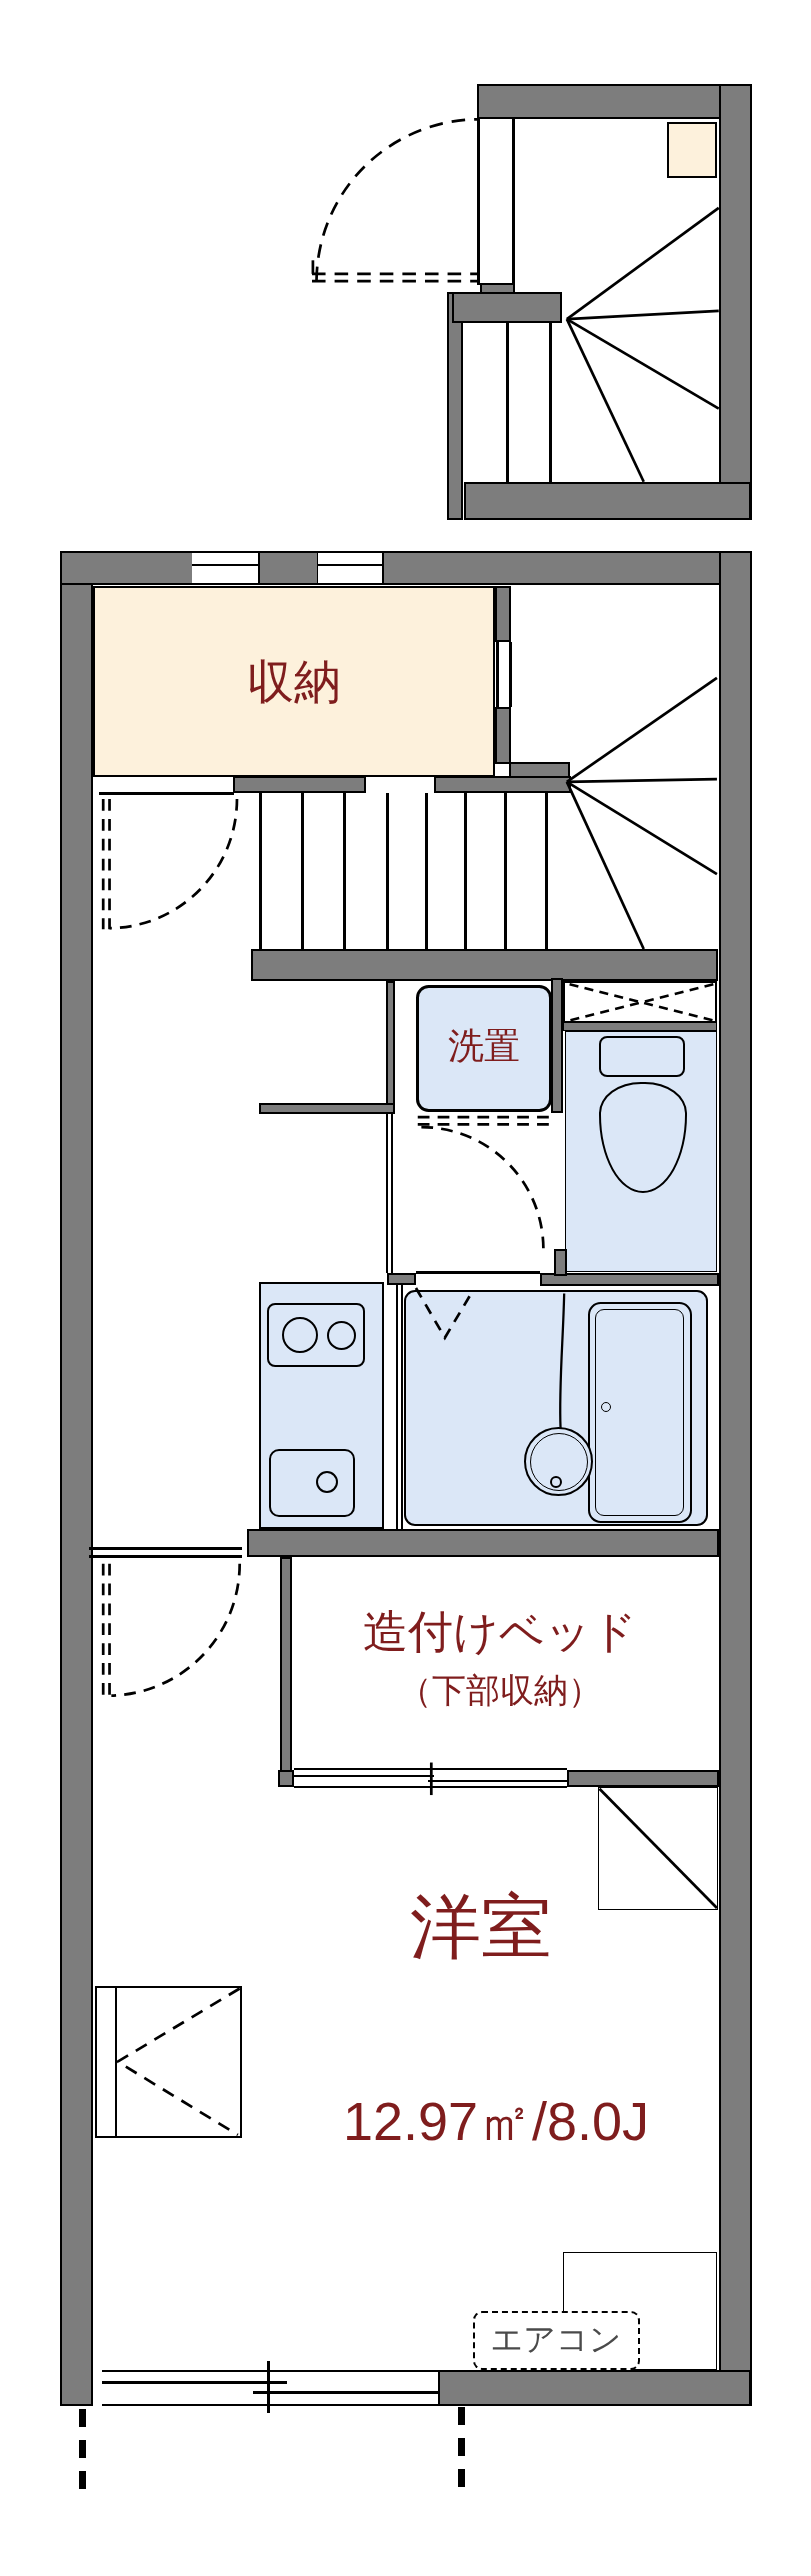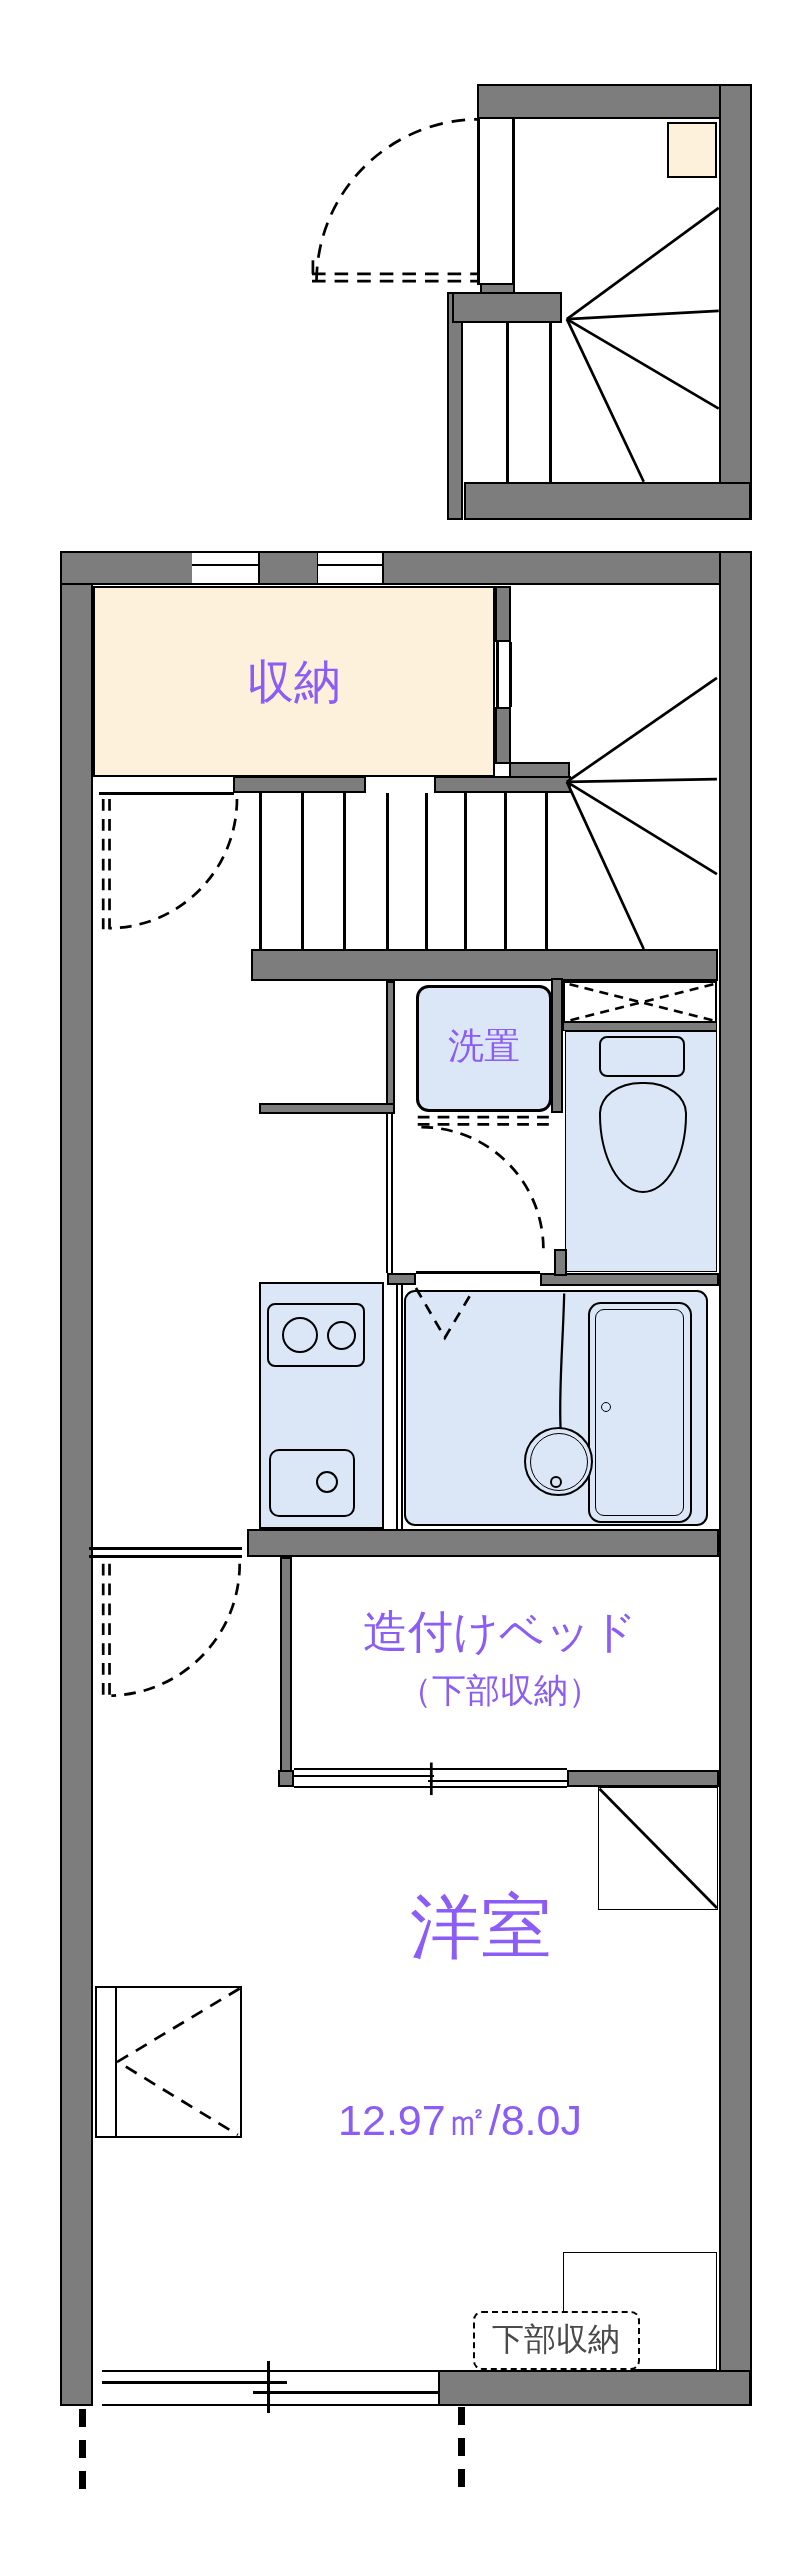--- a/index.html
+++ b/index.html
@@ -1,21 +1,21 @@
 <!DOCTYPE html>
 <html style="font-size:14.5px"><head>
 <meta charset="utf-8">
 <style>
   html,body{margin:0;padding:0;background:#fff;}
   #plan{position:relative;width:812px;height:2576px;background:#ffffff;overflow:hidden;
         font-family:"Liberation Sans","DejaVu Sans",sans-serif;}
   .w{position:absolute;background:#7d7d7d;border:2.7px solid #000;box-sizing:border-box;}
   .ln{position:absolute;background:#000;}
   .box{position:absolute;box-sizing:border-box;}
-  .lbl{position:absolute;color:#8b5cf6;white-space:nowrap;transform:translate(-50%,-50%);
+  .lbl{position:absolute;color:#7f1d1d;white-space:nowrap;transform:translate(-50%,-50%);
        text-align:center;line-height:1.05;}
   svg{position:absolute;left:0;top:0;}
 </style>
 </head>
 <body>
 
 <div id="plan">
 
   <div>
     <div class="w" style="left:477px;top:84px;width:274px;height:35px;"></div>
@@ -116,29 +116,29 @@
     <div class="lbl" style="left:500px;top:1691px;font-size:34px;">（下部収納）</div>
 
     <div class="box" style="left:294px;top:1768px;width:273px;height:20px;background:#fff;border-top:2.7px solid #000;border-bottom:2.7px solid #000;"></div>
     <div class="ln" style="left:294px;top:1775px;width:140px;height:1.8px;"></div>
     <div class="ln" style="left:428px;top:1780px;width:139px;height:1.8px;"></div>
     <div class="w" style="left:567px;top:1770px;width:152px;height:17px;"></div>
 
     <div class="box" style="left:598px;top:1787px;width:120px;height:123px;border:1.8px solid #000;background:#fff;"></div>
 
     <div class="lbl" style="left:481px;top:1927px;font-size:71px;">洋室</div>
-    <div class="lbl" style="left:460px;top:2121px;font-size:43px;">12.97㎡/8.0J</div>
+    <div class="lbl" style="left:496px;top:2121px;font-size:54px;">12.97㎡/8.0J</div>
 
     <div class="box" style="left:95px;top:1986px;width:147px;height:152px;border:2.7px solid #000;background:#fff;"></div>
     <div class="ln" style="left:115px;top:1986px;width:1.8px;height:152px;"></div>
 
     <div class="box" style="left:563px;top:2252px;width:154px;height:118px;border:1.8px solid #000;background:#fff;"></div>
 
     <div class="box" style="left:473px;top:2311px;width:167px;height:59px;border:2.7px dashed #000;border-radius:9px;background:#fff;"></div>
-    <div class="lbl" style="left:556px;top:2340px;font-size:32px;color:#4a4a4a;">下部収納</div>
+    <div class="lbl" style="left:556px;top:2340px;font-size:32px;color:#4a4a4a;">エアコン</div>
 
     <div class="box" style="left:102px;top:2370px;width:336px;height:36px;background:#fff;border-top:2.7px solid #000;border-bottom:2.7px solid #000;"></div>
     <div class="ln" style="left:102px;top:2381px;width:185px;height:2.7px;"></div>
     <div class="ln" style="left:253px;top:2391px;width:185px;height:2.7px;"></div>
     <div class="ln" style="left:267px;top:2361px;width:2.7px;height:52px;"></div>
 
     <div class="box" style="left:79px;top:2409px;width:7.2px;height:87px;background:repeating-linear-gradient(to bottom,#000 0 18px,transparent 18px 31px);"></div>
     <div class="box" style="left:458px;top:2407px;width:7.2px;height:89px;background:repeating-linear-gradient(to bottom,#000 0 18px,transparent 18px 31px);"></div>
   </div>
 

